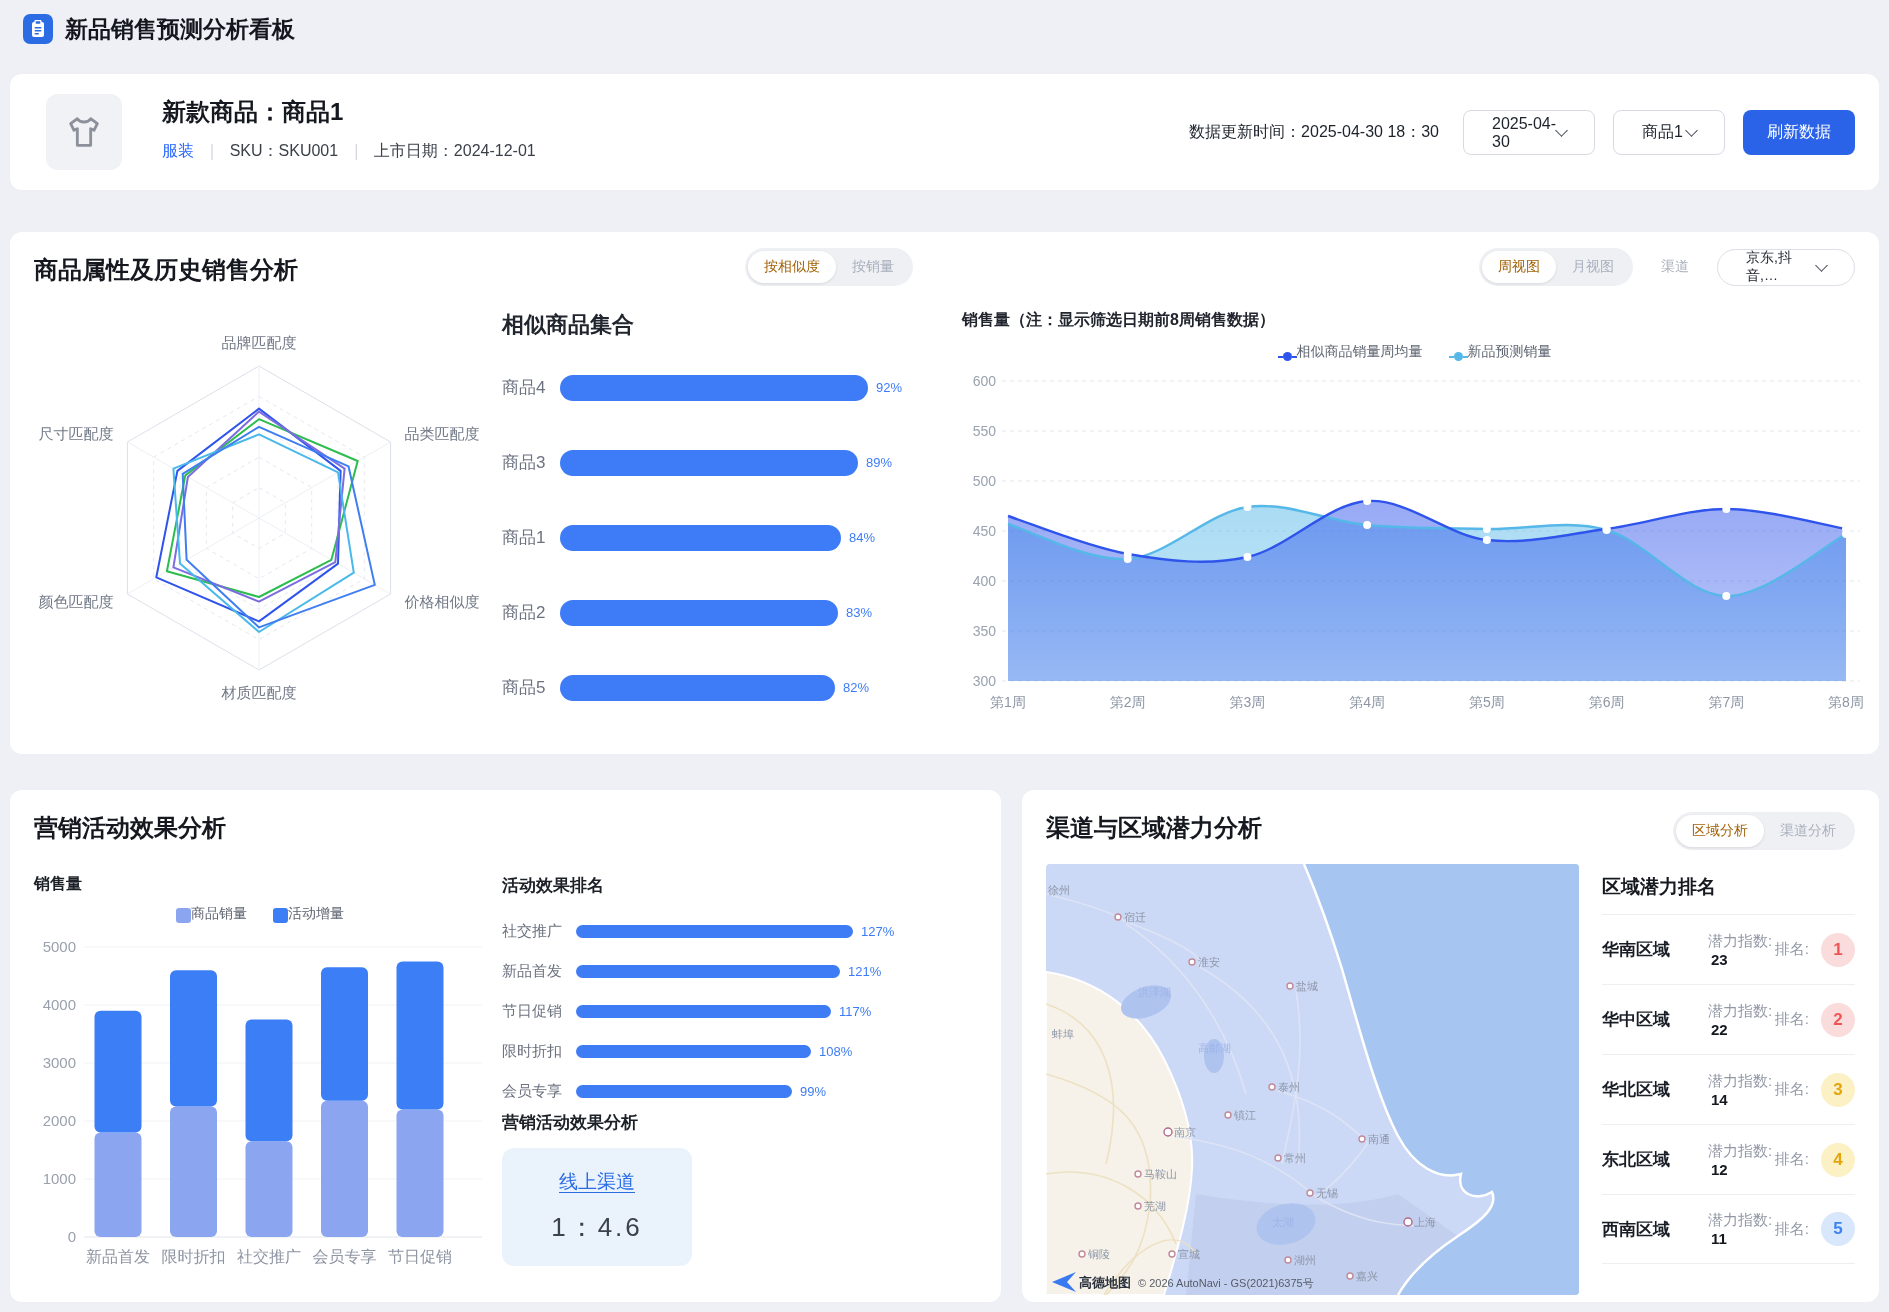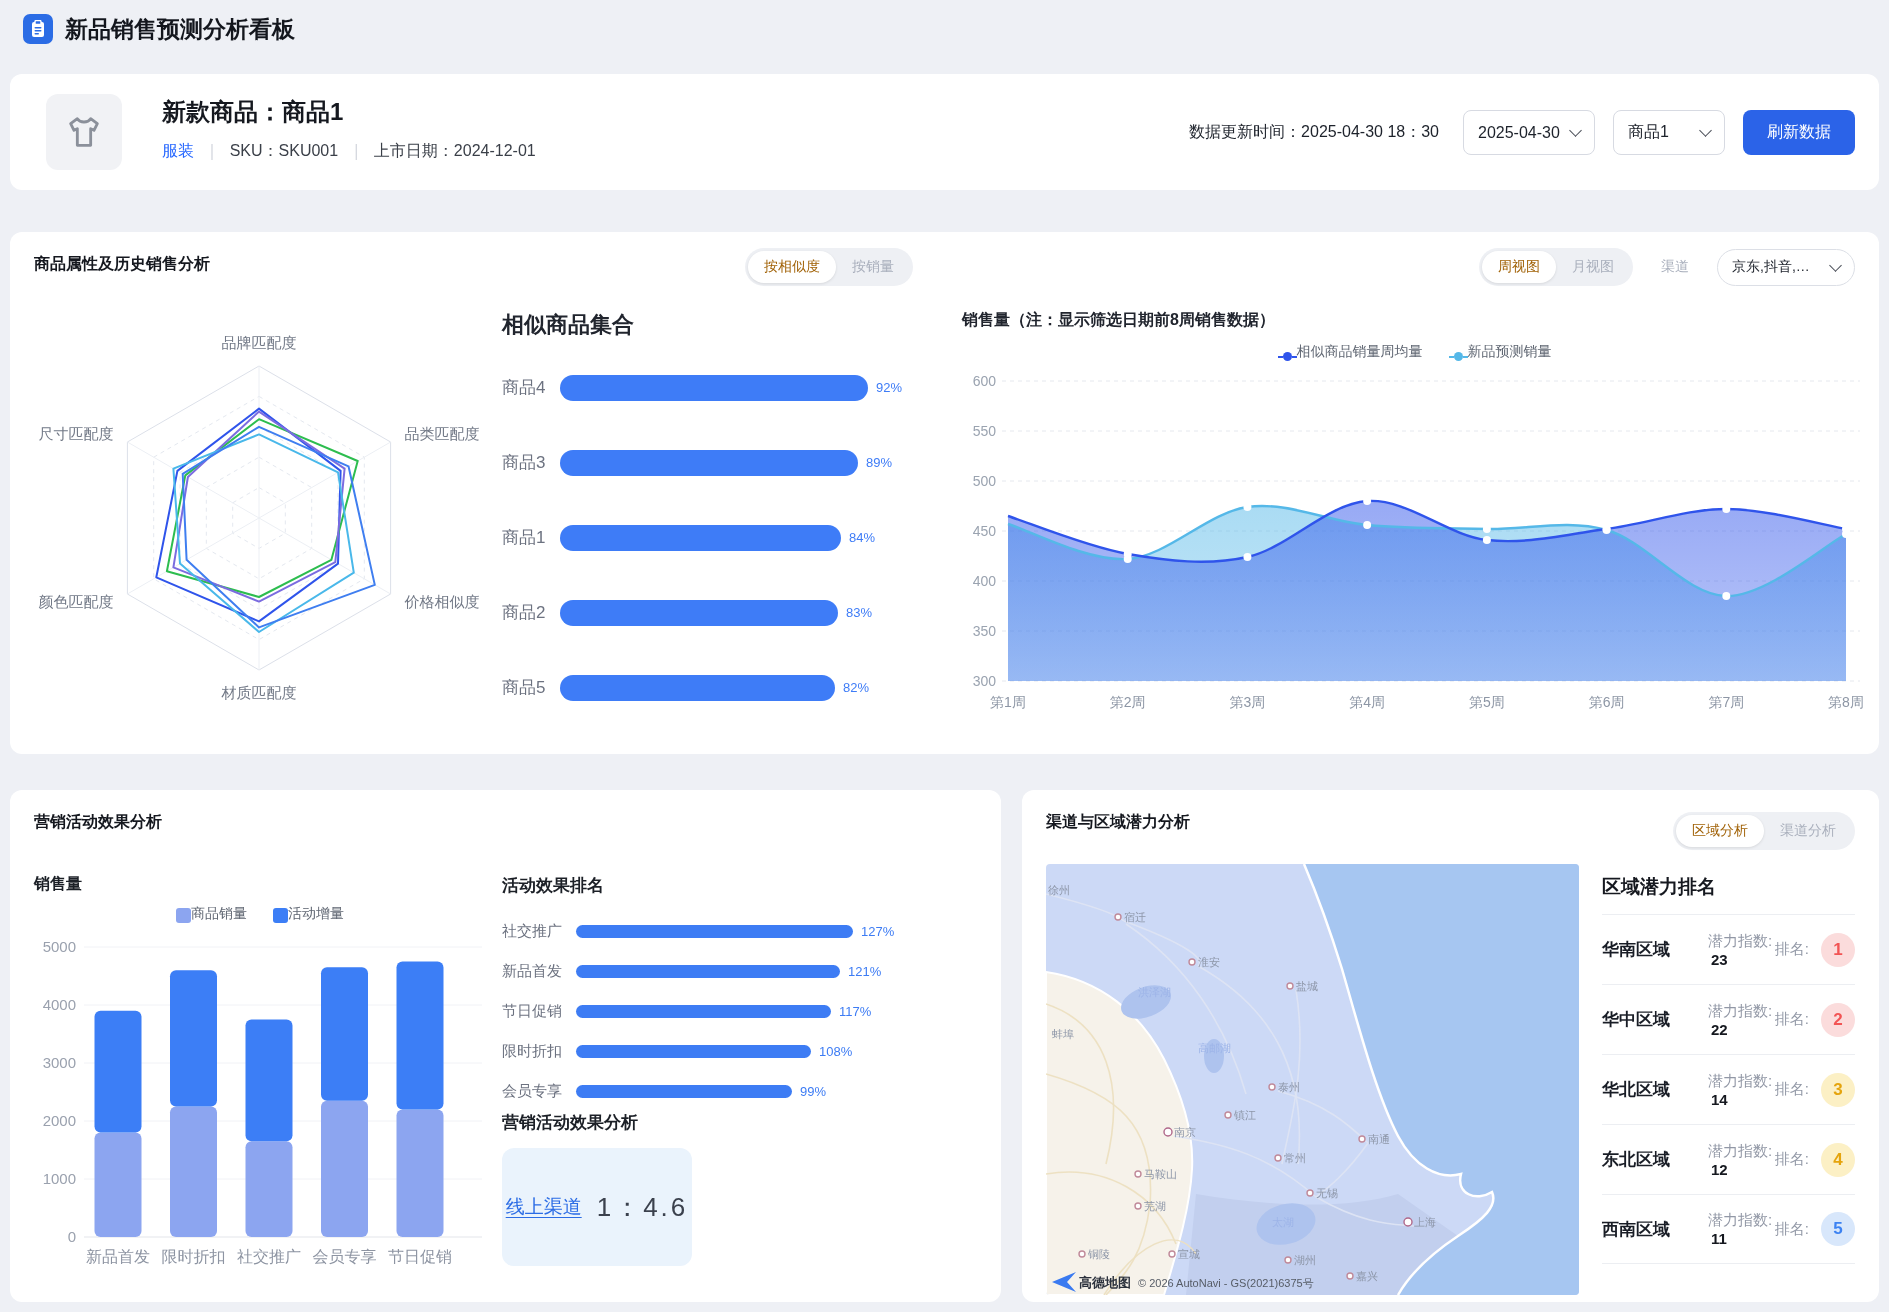--- a/index.html
+++ b/index.html
@@ -12,27 +12,27 @@
   
   .product-card{margin:16px 10px 0;height:116px}
   .thumb{position:absolute;left:36px;top:20px;width:76px;height:76px;border-radius:12px;background:#f1f2f5;display:flex;align-items:center;justify-content:center}
   .pinfo{position:absolute;left:152px;top:22px}
   .pinfo h2{margin:0;font-size:24px;color:#15181f;font-weight:700}
   .pmeta{margin-top:13px;font-size:16px;color:#3a3f48;display:flex;align-items:center;gap:10px}
   .pmeta .cat{color:#2667ff;cursor:pointer}
   .pmeta .sep{color:#c9cdd6}
   .pcontrols{position:absolute;right:24px;top:36px;display:flex;align-items:center;gap:18px}
   .update-time{font-size:16px;color:#1d222b;margin-right:6px}
-  .select{height:45px;border:1px solid #d7dae2;border-radius:8px;display:flex;align-items:center;justify-content:space-between;padding:0 14px;font-size:16px;color:#1d222b;background:#fff;cursor:pointer}
+  .select{height:45px;border:1px solid #d7dae2;border-radius:8px;display:flex;align-items:center;justify-content:space-between;padding:0 28px;font-size:16px;color:#1d222b;background:#fff;cursor:pointer}
   .select.w-date{width:132px}.select.w-prod{width:112px}
   .chev{width:9px;height:9px;border-right:1.6px solid #464b55;border-bottom:1.6px solid #464b55;transform:rotate(45deg);margin-top:-4px;flex:none}
   .btn-primary{height:45px;width:112px;background:#2b63e8;color:#fff;border:none;border-radius:8px;font-size:16px;cursor:pointer}
   
   .attr-card{margin:42px 10px 0;height:522px}
-  .section-title{position:absolute;left:24px;top:22px;margin:0;font-size:16px;font-weight:700;color:#15181f}
+  .section-title{position:absolute;left:24px;top:22px;margin:0;font-size:24px;font-weight:700;color:#15181f}
   .toggle{background:#eef0f4;border-radius:19px;padding:3px;display:inline-flex;font-size:14px;color:#a9afbc}
   .toggle .tg{padding:7px 16px;border-radius:16px;cursor:pointer;white-space:nowrap}
   .toggle .tg.active{background:#fff;color:#a16207;box-shadow:0 1px 3px rgba(0,0,0,.10)}
   .mode-toggle{position:absolute;left:735px;top:16px}
   .head-right{position:absolute;right:24px;top:16px;display:flex;align-items:center;gap:28px}
   .chan-label{font-size:14px;color:#a9afbc}
   .select.pill{border-radius:19px;height:37px;font-size:14px;width:138px;border-color:#dcdfe6}
   #radar-svg{position:absolute;left:18px;top:62px;width:462px;height:446px}
   .sim-col{position:absolute;left:492px;top:78px;width:424px}
   .sim-col h3,.line-col h3{margin:0;font-size:22px;color:#21252e;font-weight:700}
@@ -60,21 +60,21 @@
   #stack-legend{margin-top:10px;font-size:15px}
   #stack-svg{display:block;margin-top:4px}
   .rank-col{position:absolute;left:492px;top:84px;width:398px}
   .rank-col h3{margin:0 0 14px;font-size:17px;font-weight:700;color:#1c2027}
   .rank-row{display:flex;align-items:center;height:40px}
   .rank-label{width:74px;font-size:15px;color:#6c7280;flex:none}
   .rank-bar{height:13px;border-radius:7px;background:#3d7cf4}
   .rank-val{margin-left:8px;font-size:13px;color:#3d7cf4}
   .roi-title{margin:20px 0 16px;font-size:17px;font-weight:700;color:#1c2027}
   .roi-row{display:flex;gap:22px}
-  .roi-card{width:190px;height:118px;border-radius:12px;display:flex;align-items:center;justify-content:center;gap:15px}
+  .roi-card{width:190px;height:118px;border-radius:12px;display:flex;flex-direction:column;align-items:center;justify-content:center;gap:15px}
   .roi-card.blue{background:#eaf3fc}.roi-card.green{background:#e8f8ef}
   .roi-label{font-size:19px;text-decoration:underline;text-underline-offset:4px;cursor:pointer}
   .roi-card.blue .roi-label{color:#2b6ce5}.roi-card.green .roi-label{color:#17a34a}
   .roi-value{font-size:26px;color:#3b414d;letter-spacing:3px}
   .region-toggle{position:absolute;right:24px;top:22px}
   #map-svg{position:absolute;left:24px;top:74px;width:533px;height:431px;border-radius:4px;cursor:grab}
   .geo-rank{position:absolute;left:580px;top:84px;right:24px}
   .geo-rank h3{margin:0 0 14px;font-size:19px;font-weight:700;color:#15181f}
   .geo-row{display:flex;align-items:center;height:70px;border-top:1px solid #eceef2}
   .geo-row:last-child{border-bottom:1px solid #eceef2}

